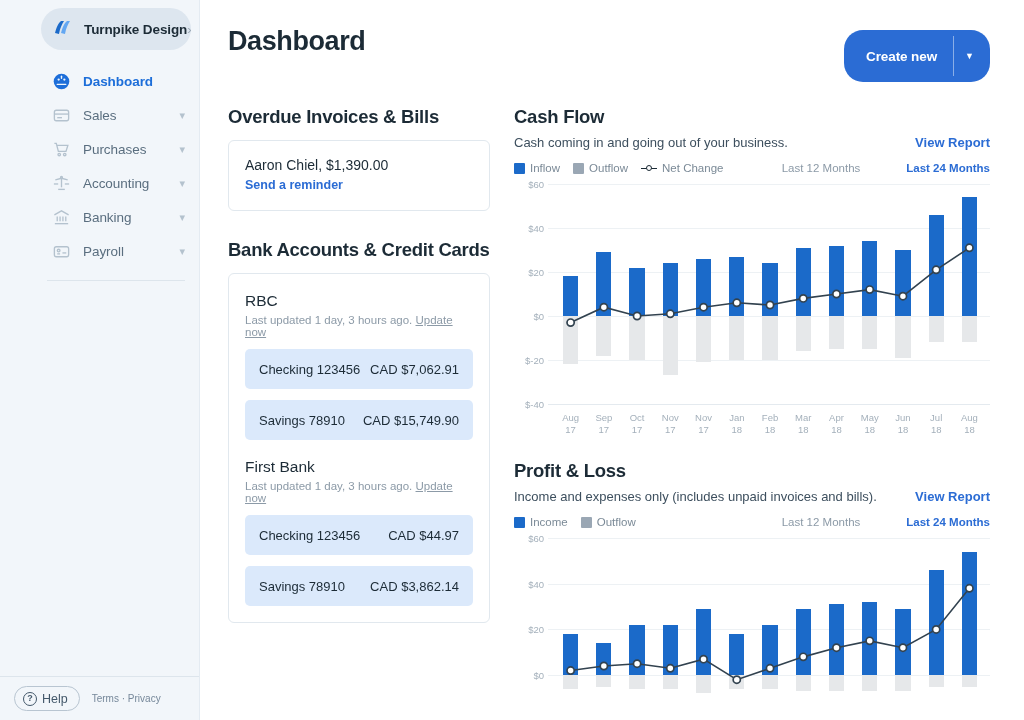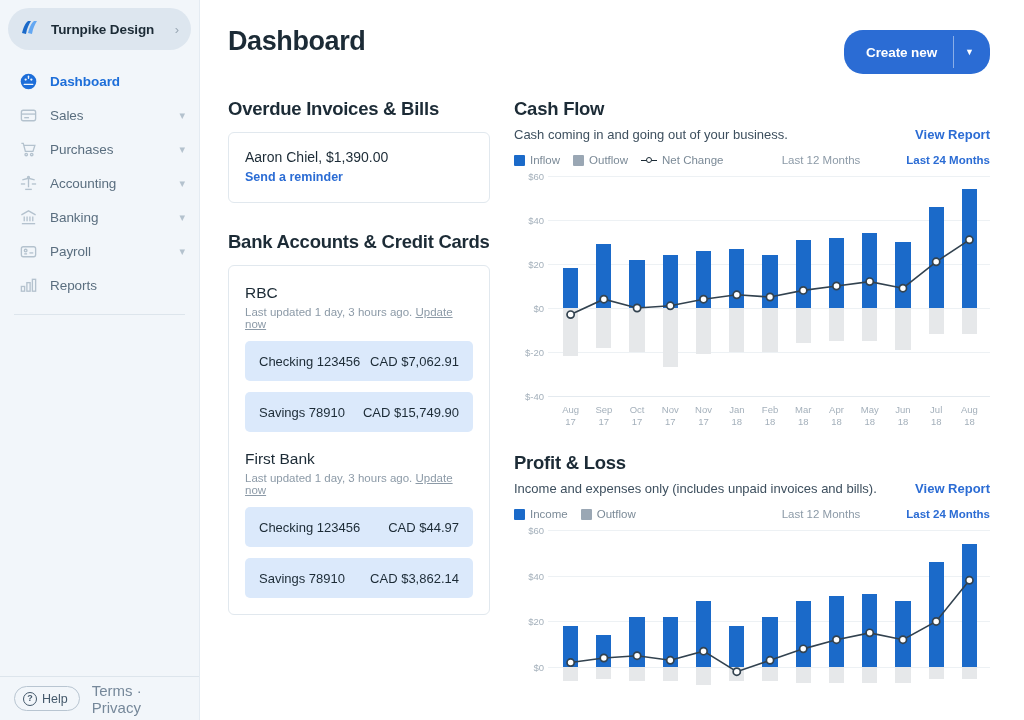--- a/index.html
+++ b/index.html
@@ -12,20 +12,21 @@
   }
   #app { display: flex; width: 1024px; height: 720px; }
 
   
   #sidebar {
     width: 200px; height: 720px;
     background: #f2f6fa;
     border-right: 1px solid #e4ebf2;
     position: relative;
     flex: 0 0 200px;
+    padding-left: 33px;
   }
   .brand {
     margin: 8px 8px 0 8px;
     height: 42px;
     background: #dde6ef;
     border-radius: 21px;
     display: flex; align-items: center;
     padding: 0 12px;
     cursor: pointer;
   }
@@ -75,39 +76,39 @@
     border: 1px solid #b8c5d1; border-radius: 14px;
     height: 25px; padding: 0 11px 0 8px;
     font-size: 12.5px; color: #43586a; cursor: pointer;
     background: transparent;
   }
   .help-q {
     width: 14px; height: 14px; border-radius: 50%;
     border: 1.4px solid #43586a;
     font-size: 9px; line-height: 11px; text-align: center; font-weight: bold;
   }
-  .legal { margin-left: 12px; font-size: 15px; color: #76889a; }
+  .legal { margin-left: 12px; font-size: 10px; color: #76889a; }
   .legal a { color: #76889a; text-decoration: none; cursor: pointer; }
 
   
   #main {
     flex: 1; height: 720px; overflow: hidden;
     padding: 0 34px 0 28px; position: relative;
   }
   .top-row {
     display: flex; align-items: flex-start;
     padding-top: 26px;
   }
   .page-title {
     font-size: 27px; font-weight: bold; color: #1c2b36; letter-spacing: -0.4px;
   }
   .create-wrap {
     margin-left: auto; margin-top: 4px;
     display: flex; align-items: stretch;
-    background: #2b6cd4; border-radius: 19px; height: 44px;
+    background: #2b6cd4; border-radius: 19px; height: 52px;
     cursor: pointer;
   }
   .create-lbl {
     color: #fff; font-size: 13.5px; font-weight: bold;
     padding: 0 16px 0 22px; display: flex; align-items: center;
     letter-spacing: -0.1px;
   }
   .create-div { width: 1px; background: rgba(255,255,255,.45); margin: 6px 0; }
   .create-caret {
     color: #fff; font-size: 9px; display: flex; align-items: center;
@@ -292,30 +293,20 @@
             <rect x="2.5" y="5" width="15" height="10.5" rx="2"></rect>
             <circle cx="7" cy="9" r="1.4"></circle>
               <path d="M11 11.5h4"></path>
               <path d="M5.5 12.5h3"></path>
           </svg>
         </span>
         <span class="nav-label">Payroll</span>
         <span class="nav-chev">▾</span>
       </div>
 
-      <div class="nav-item">
-        <span class="nav-icon">
-          <svg width="19" height="19" viewBox="0 0 20 20" fill="none" stroke="currentColor" stroke-width="1.4">
-            <rect x="2.5" y="11" width="3.4" height="5"></rect>
-            <rect x="8.3" y="7" width="3.4" height="9"></rect>
-            <rect x="14.1" y="3.5" width="3.4" height="12.5"></rect>
-          </svg>
-        </span>
-        <span class="nav-label">Reports</span>
-      </div>
     </nav>
 
     <div class="nav-sep"></div>
 
 
     <div class="side-footer">
       <div class="help-btn">
         <span class="help-q">?</span>
         <span>Help</span>
       </div>

